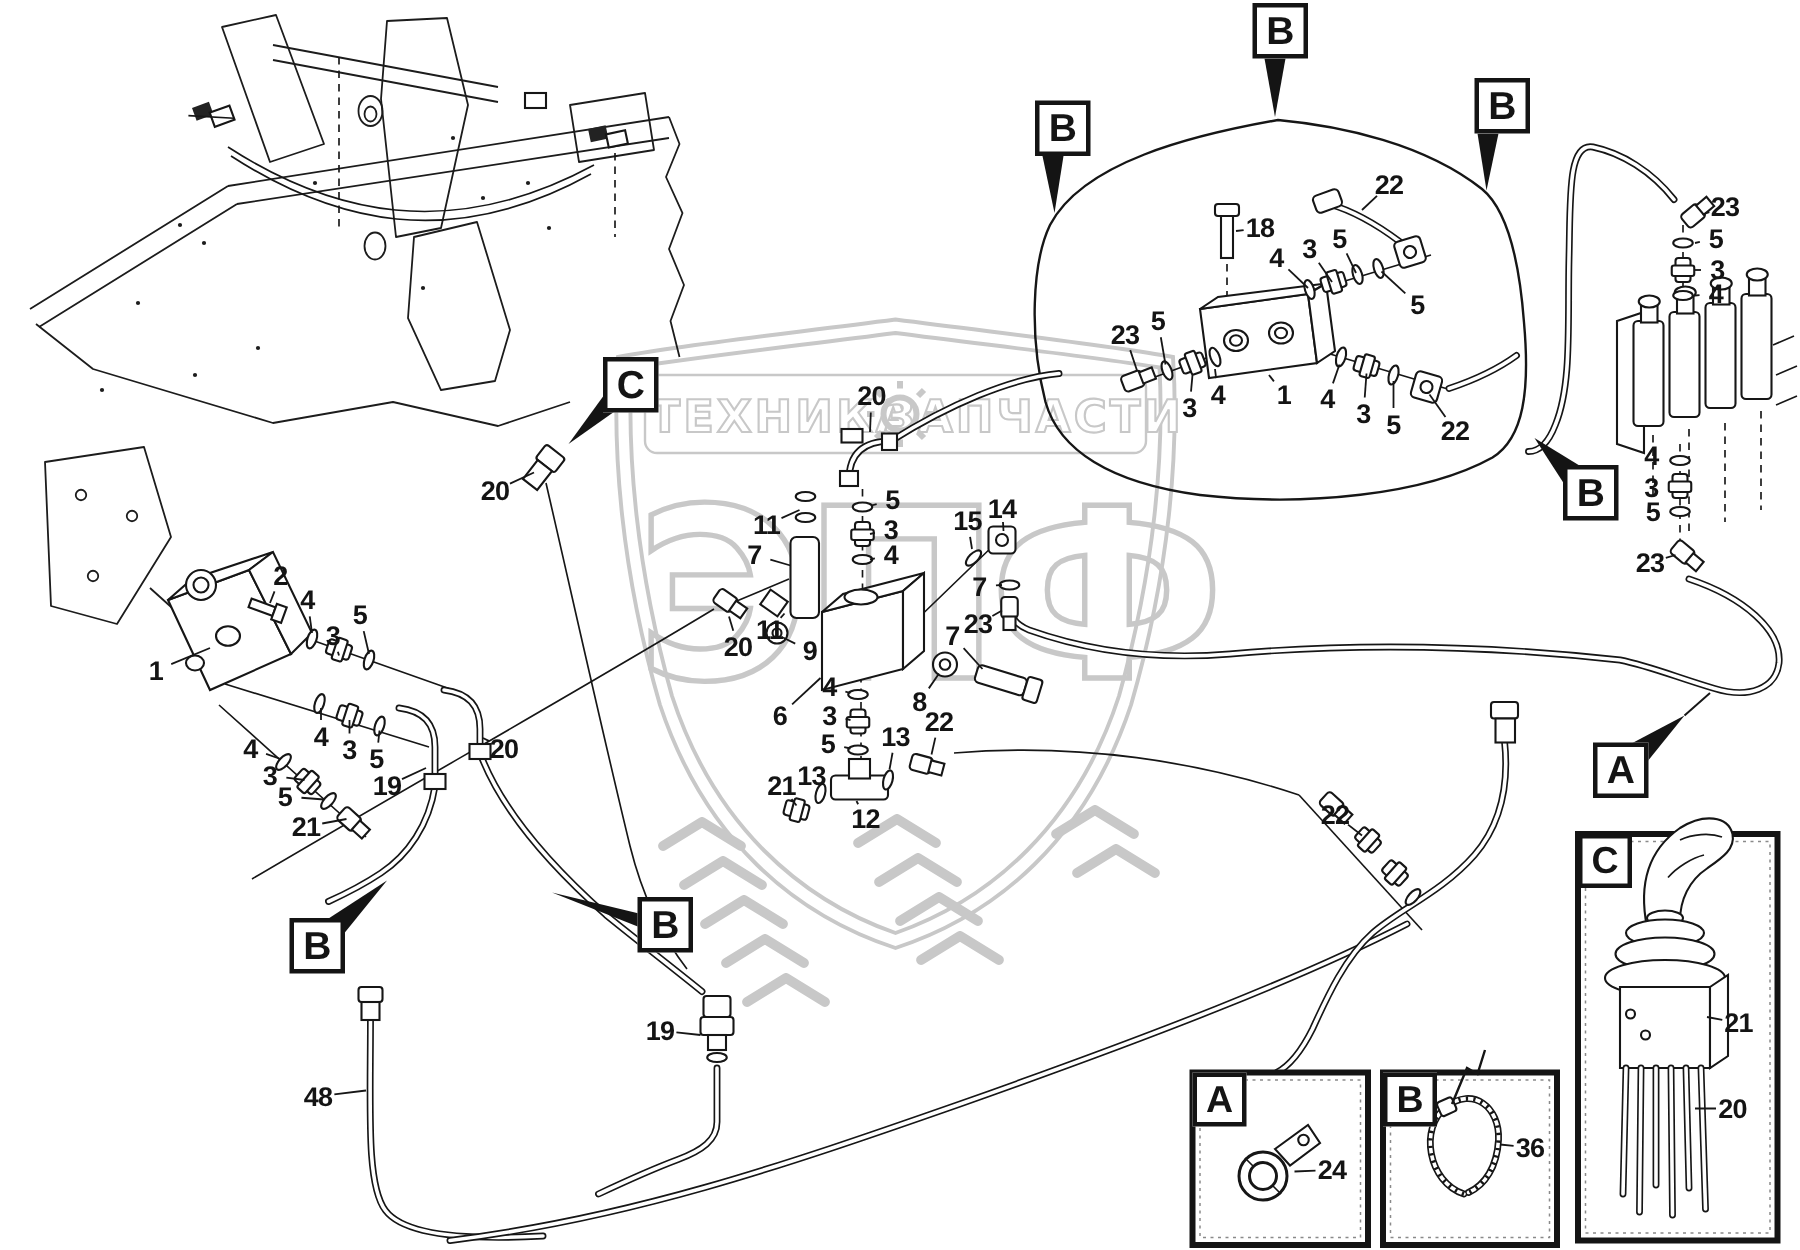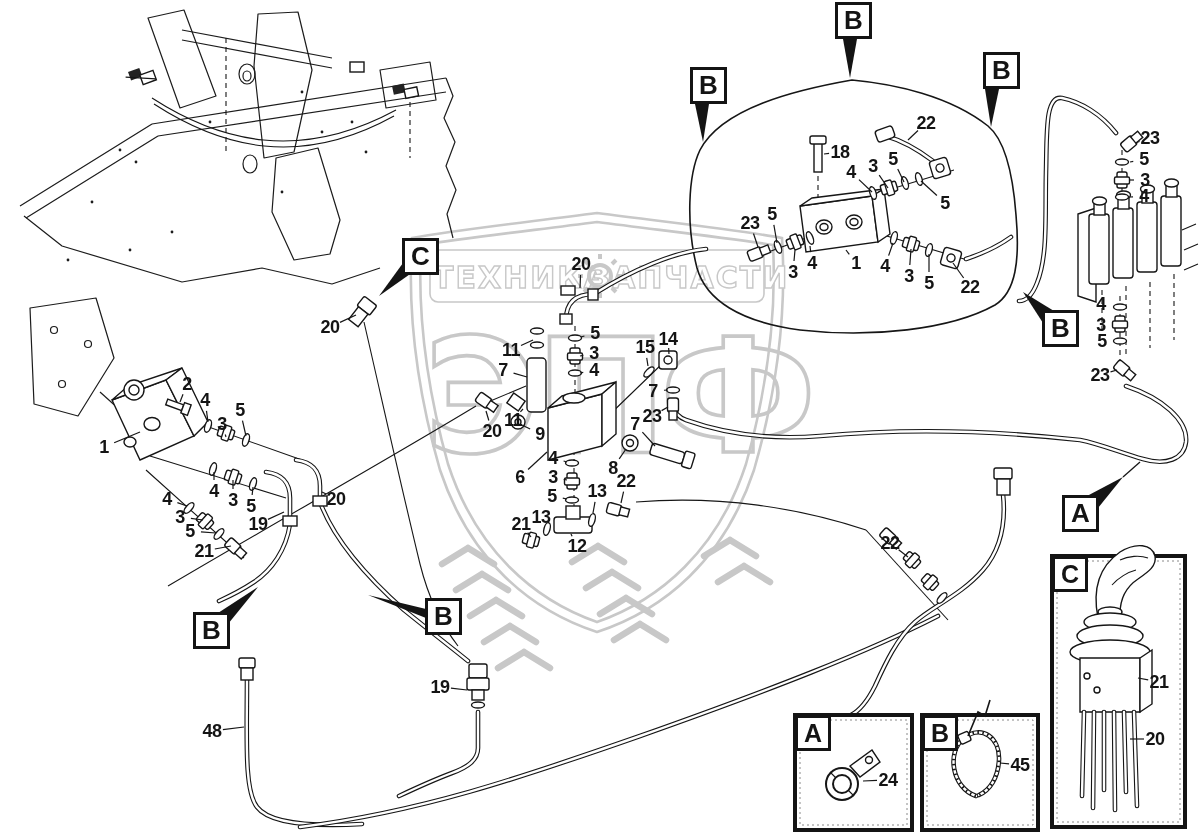--- a/index.html
+++ b/index.html
@@ -502,21 +502,21 @@
       <span class="callout" style="left: 1150px; top: 138px;">23</span>
       <span class="callout" style="left: 1144px; top: 159px;">5</span>
       <span class="callout" style="left: 1145px; top: 180px;">3</span>
       <span class="callout" style="left: 1144px; top: 196px;">4</span>
       <span class="callout" style="left: 1101px; top: 304px;">4</span>
       <span class="callout" style="left: 1101px; top: 325px;">3</span>
       <span class="callout" style="left: 1102px; top: 341px;">5</span>
       <span class="callout" style="left: 1100px; top: 375px;">23</span>
       <span class="callout" style="left: 890px; top: 543px;">22</span>
       <span class="callout" style="left: 888px; top: 780px;">24</span>
-      <span class="callout" style="left: 1020px; top: 765px;">45</span>
+      <span class="callout" style="left: 1020px; top: 765px;">36</span>
       <span class="callout" style="left: 1159px; top: 682px;">21</span>
       <span class="callout" style="left: 1155px; top: 739px;">20</span>
       <div class="marker" style="left: 835px; top: 2px;">B</div>
       <div class="marker" style="left: 690px; top: 67px;">B</div>
       <div class="marker" style="left: 983px; top: 52px;">B</div>
       <div class="marker" style="left: 402px; top: 238px;">C</div>
       <div class="marker" style="left: 1042px; top: 310px;">B</div>
       <div class="marker" style="left: 1062px; top: 495px;">A</div>
       <div class="marker" style="left: 193px; top: 612px;">B</div>
       <div class="marker" style="left: 425px; top: 598px;">B</div>

